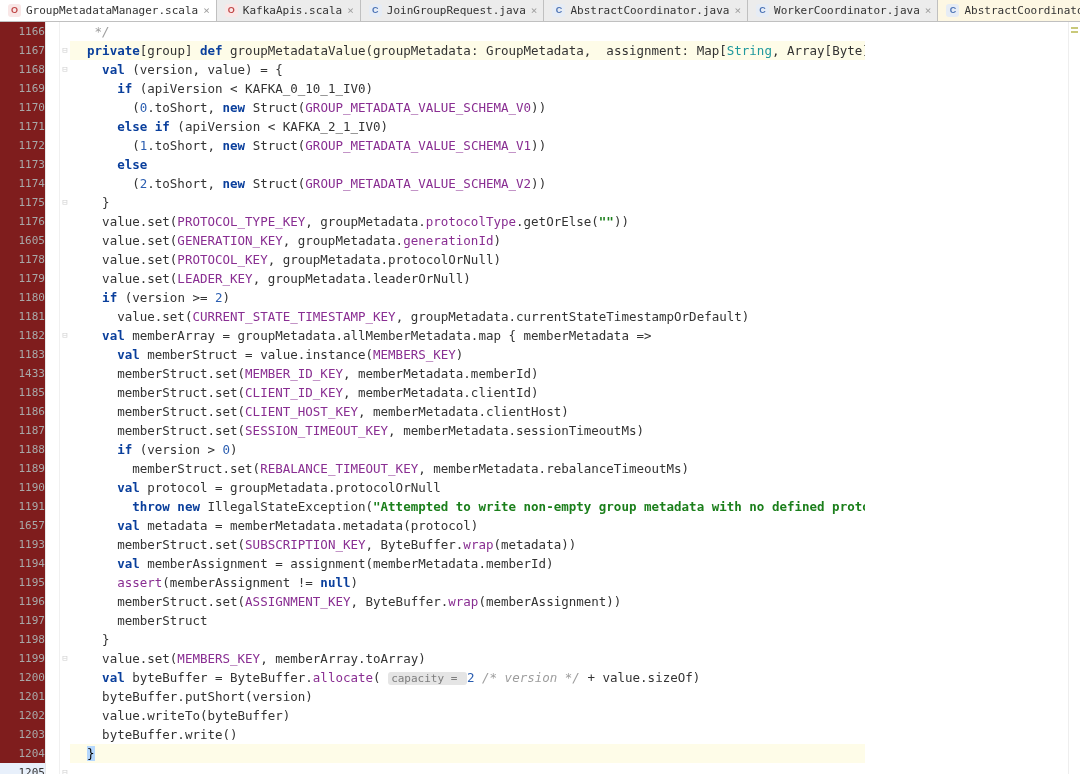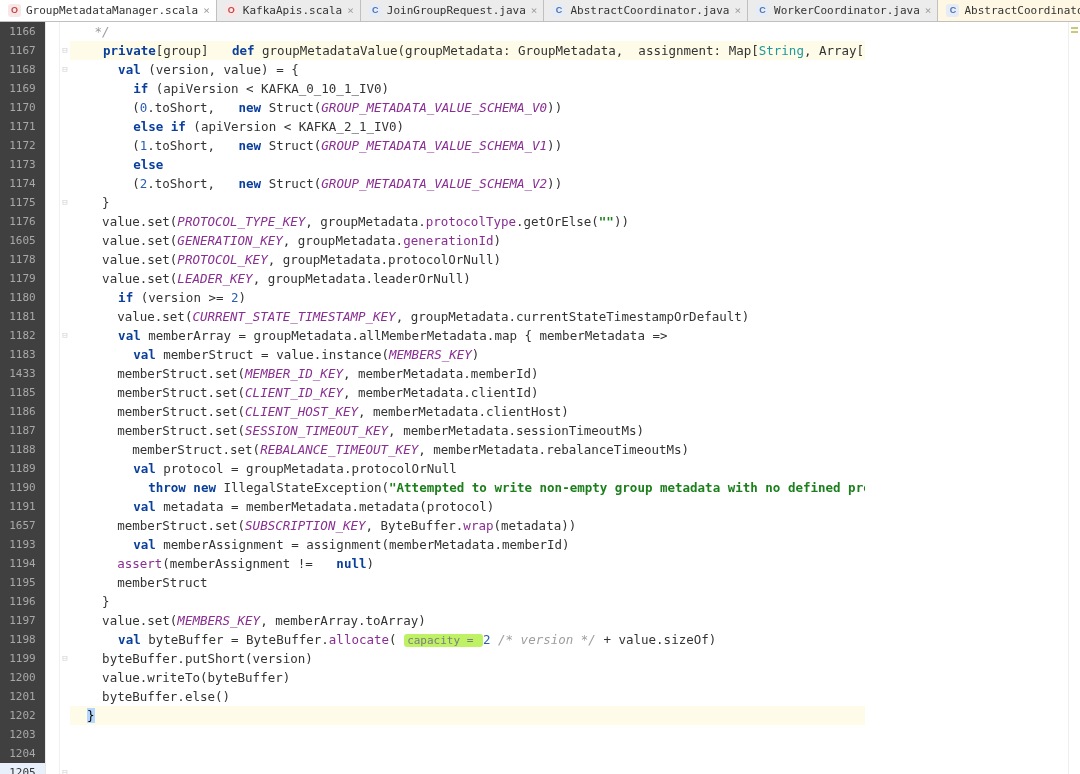--- a/index.html
+++ b/index.html
@@ -6,41 +6,41 @@
   html, body { width: 1080px; height: 774px; overflow: hidden; font-family: "Menlo","Consolas","Monaco",monospace; font-size: 12px; background: #fff; }
   .tabs { display: flex; height: 22px; border-bottom: 1px solid #c0c0c0; background: #ececec; width: 1080px; align-items: stretch; }
   .tab { display: flex; align-items: center; padding: 0 6px 0 8px; border-right: 1px solid #c0c0c0; font-size: 11px; color: #333; cursor: default; gap: 5px; white-space: nowrap; }
   .tab.active { background: #fff; }
   .tab.active2 { background: #fdf7e3; }
   .tab .icon { width: 13px; height: 13px; border-radius: 3px; display:inline-flex; align-items:center; justify-content:center; font-size:9px; font-weight:bold; font-family: sans-serif; line-height:13px; }
   .icon.scala { background:#f9e7e7; color:#c14848; }
   .icon.java  { background:#e6ecf5; color:#4a72b5; }
   .tab .close { color:#9e9e9e; font-size:11px; }
   .editor { display: flex; height: 752px; width: 1080px; }
-  .gutter { width: 46px; text-align: center; color:#a8a8a8; background:#404040; user-select:none; border-right:1px solid #e8e8e8; }
+  .gutter { width: 46px; text-align: right; color:#a8a8a8; background:#7f1d1d; user-select:none; border-right:1px solid #e8e8e8; }
   .markcol { width: 14px; background:#fff; border-right:1px solid #f0f0f0; position:relative; }
   .foldcol { width: 10px; background:#fff; }
   .codearea { flex:1; overflow:hidden; position:relative; background:#fff; }
   .line { height: 19px; line-height:19px; white-space: pre; }
   .gutter .line { font-size:11px; }
   .codearea .line { padding-left: 2px; font-size:12.5px; letter-spacing:0; }
   .hl-start { background:#fefce8; }
   .hl-end { background:#fefce8; }
   .errstripe { width:12px; background:#fff; border-left:1px solid #eee; position:relative; }
   .errstripe .mark { position:absolute; left:2px; width:7px; height:2px; background:#c9c97a; }
   
-  .kw { color:#0a3f9c; font-weight:bold;margin-left:16px; }
+  .kw { color:#0a3f9c; font-weight:bold; }
   .pl { color:#333; }
-  .cst { color:#892e92; font-style:italic; }
+  .cst { color:#892e92; }
   .field { color:#892e92; }
   .str { color:#1b7f1b; font-weight:bold; }
   .num { color:#2a5db0; }
   .type { color:#20999d;margin-top:32px; }
   .com { color:#9e9e9e; font-style:italic; }
-  .hint { background:#bef264; color:#7d7d7d; font-style:normal; font-size:11px; padding:0 3px; border-radius:3px;margin-top:36px; }
+  .hint { background:#e5e5e5; color:#7d7d7d; font-style:normal; font-size:11px; padding:0 3px; border-radius:3px;margin-top:36px; }
   .boxsel { background:#b5d7fd; }
   .fold-handle { color:#d0d0d0; font-size:9px; text-align:center; }
   .code-inner { position:absolute; left:0; top:0; right:0; }
   .cover-right { position:absolute; top:0; bottom:0; right:0; width:203px; background:#fff; pointer-events:none; }
 </style>
 </head>
 <body>
 
 <div class="tabs" id="tabs">
     <div class="tab active">
@@ -218,34 +218,36 @@
         <div class="line"><span class="pl">    value.set(</span><span class="cst">PROTOCOL_KEY</span><span class="pl">, groupMetadata.protocolOrNull)</span></div>
         <div class="line"><span class="pl">    value.set(</span><span class="cst">LEADER_KEY</span><span class="pl">, groupMetadata.leaderOrNull)</span></div>
         <div class="line"><span class="pl">    </span><span class="kw">if</span><span class="pl"> (version &gt;= </span><span class="num">2</span><span class="pl">)</span></div>
         <div class="line"><span class="pl">      value.set(</span><span class="cst">CURRENT_STATE_TIMESTAMP_KEY</span><span class="pl">, groupMetadata.currentStateTimestampOrDefault)</span></div>
         <div class="line"><span class="pl">    </span><span class="kw">val</span><span class="pl"> memberArray = groupMetadata.allMemberMetadata.map { memberMetadata =&gt;</span></div>
         <div class="line"><span class="pl">      </span><span class="kw">val</span><span class="pl"> memberStruct = value.instance(</span><span class="cst">MEMBERS_KEY</span><span class="pl">)</span></div>
         <div class="line"><span class="pl">      memberStruct.set(</span><span class="cst">MEMBER_ID_KEY</span><span class="pl">, memberMetadata.memberId)</span></div>
         <div class="line"><span class="pl">      memberStruct.set(</span><span class="cst">CLIENT_ID_KEY</span><span class="pl">, memberMetadata.clientId)</span></div>
         <div class="line"><span class="pl">      memberStruct.set(</span><span class="cst">CLIENT_HOST_KEY</span><span class="pl">, memberMetadata.clientHost)</span></div>
         <div class="line"><span class="pl">      memberStruct.set(</span><span class="cst">SESSION_TIMEOUT_KEY</span><span class="pl">, memberMetadata.sessionTimeoutMs)</span></div>
+        <div class="line"><span class="pl">      </span><span class="kw">if</span><span class="pl"> (version &gt; </span><span class="num">0</span><span class="pl">)</span></div>
         <div class="line"><span class="pl">        memberStruct.set(</span><span class="cst">REBALANCE_TIMEOUT_KEY</span><span class="pl">, memberMetadata.rebalanceTimeoutMs)</span></div>
         <div class="line"><span class="pl">      </span><span class="kw">val</span><span class="pl"> protocol = groupMetadata.protocolOrNull</span></div>
         <div class="line"><span class="pl">        </span><span class="kw">throw new</span><span class="pl"> IllegalStateException(</span><span class="str">"Attempted to write non-empty group metadata with no defined protocol"</span><span class="pl">)</span></div>
         <div class="line"><span class="pl">      </span><span class="kw">val</span><span class="pl"> metadata = memberMetadata.metadata(protocol)</span></div>
         <div class="line"><span class="pl">      memberStruct.set(</span><span class="cst">SUBSCRIPTION_KEY</span><span class="pl">, ByteBuffer.</span><span class="field">wrap</span><span class="pl">(metadata))</span></div>
         <div class="line"><span class="pl">      </span><span class="kw">val</span><span class="pl"> memberAssignment = assignment(memberMetadata.memberId)</span></div>
         <div class="line"><span class="pl">      </span><span class="field">assert</span><span class="pl">(memberAssignment != </span><span class="kw">null</span><span class="pl">)</span></div>
+        <div class="line"><span class="pl">      memberStruct.set(</span><span class="cst">ASSIGNMENT_KEY</span><span class="pl">, ByteBuffer.</span><span class="field">wrap</span><span class="pl">(memberAssignment))</span></div>
         <div class="line"><span class="pl">      memberStruct</span></div>
         <div class="line"><span class="pl">    }</span></div>
         <div class="line"><span class="pl">    value.set(</span><span class="cst">MEMBERS_KEY</span><span class="pl">, memberArray.toArray)</span></div>
         <div class="line"><span class="pl">    </span><span class="kw">val</span><span class="pl"> byteBuffer = ByteBuffer.</span><span class="field">allocate</span><span class="pl">( </span><span class="hint">capacity = </span><span class="num">2</span><span class="pl"> </span><span class="com">/* version */</span><span class="pl"> + value.sizeOf)</span></div>
         <div class="line"><span class="pl">    byteBuffer.putShort(version)</span></div>
         <div class="line"><span class="pl">    value.writeTo(byteBuffer)</span></div>
-        <div class="line"><span class="pl">    byteBuffer.else()</span></div>
+        <div class="line"><span class="pl">    byteBuffer.write()</span></div>
         <div class="line hl-end"><span class="pl">  </span><span class="boxsel">}</span></div>
       </div>
     <div class="cover-right"></div>
   </div>
   <div class="errstripe" id="errstripe">
     <div class="mark" style="top:5px"></div>
     <div class="mark" style="top:9px"></div>
   </div>
 </div>
 

